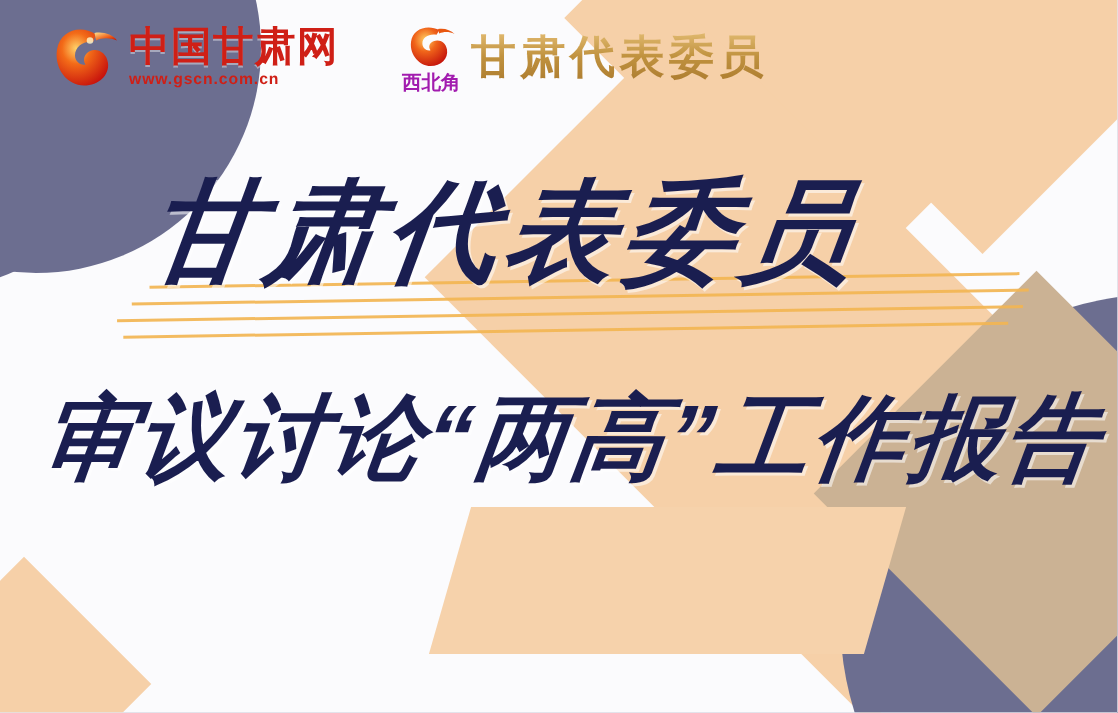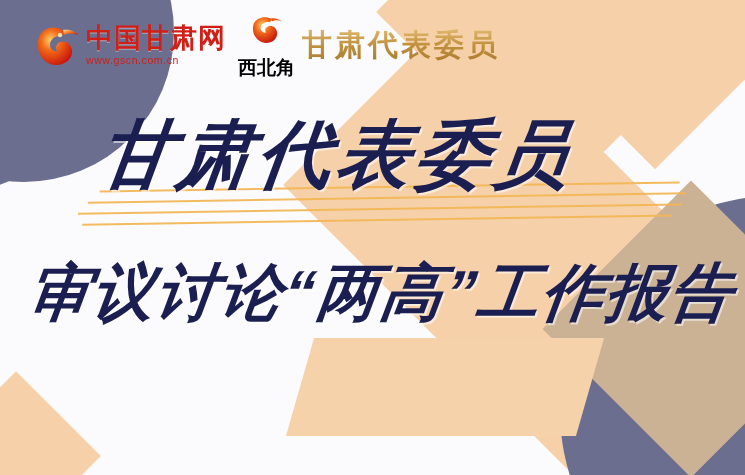--- a/index.html
+++ b/index.html
@@ -134,21 +134,21 @@
   .rule.r3 { left: 0px;   top: 22px; width: 604px; }
   .rule.r4 { left: 4px;   top: 33px; width: 590px; }
 
   
   .masthead {
     position: absolute;
     left: 34px;
     top: 14px;
     display: flex;
     align-items: center;
-    gap: 2px;
+    gap: 32px;
     z-index: 6;
   }
   .logo-gscn {
     display: flex;
     align-items: center;
     gap: 6px;
   }
   .swoosh {
     position: relative;
     width: 46px;
@@ -165,45 +165,45 @@
     font-family: "Liberation Serif", serif;
     font-weight: bold;
     font-size: 27px;
     letter-spacing: 1px;
     color: #cf1f16;
     text-shadow: 0 1px 0 rgba(255,255,255,.4);
   }
   .gscn-url {
     margin-top: 3px;
     font-family: "Liberation Sans", sans-serif;
-    font-weight: normal;
+    font-weight: bold;
     font-size: 10.5px;
     letter-spacing: .6px;
     color: #cf1f16;
   }
   .logo-app {
     display: flex;
     align-items: center;
     gap: 7px;
     margin-left: 10px;
   }
   .xbj {
     display: flex;
     flex-direction: column;
     align-items: center;
     line-height: 1;
   }
   .xbj-mark { width: 32px; height: 30px; }
   .xbj-text {
     font-family: "Liberation Serif", serif;
     font-weight: bold;
-    font-size: 19px;
-    color: #000000;
+    font-size: 13px;
+    color: #a21caf;
     letter-spacing: 0px;
-    margin-top: 14px;
+    margin-top: 3px;
   }
   .app-name {
     font-family: "Liberation Serif", serif;
     font-weight: bold;
     font-size: 30px;
     letter-spacing: 3px;
     background: linear-gradient(180deg,#e8c27a 0%,#c0923f 48%,#a8772c 100%);
     -webkit-background-clip: text;
     background-clip: text;
     color: #bb8c3a;

